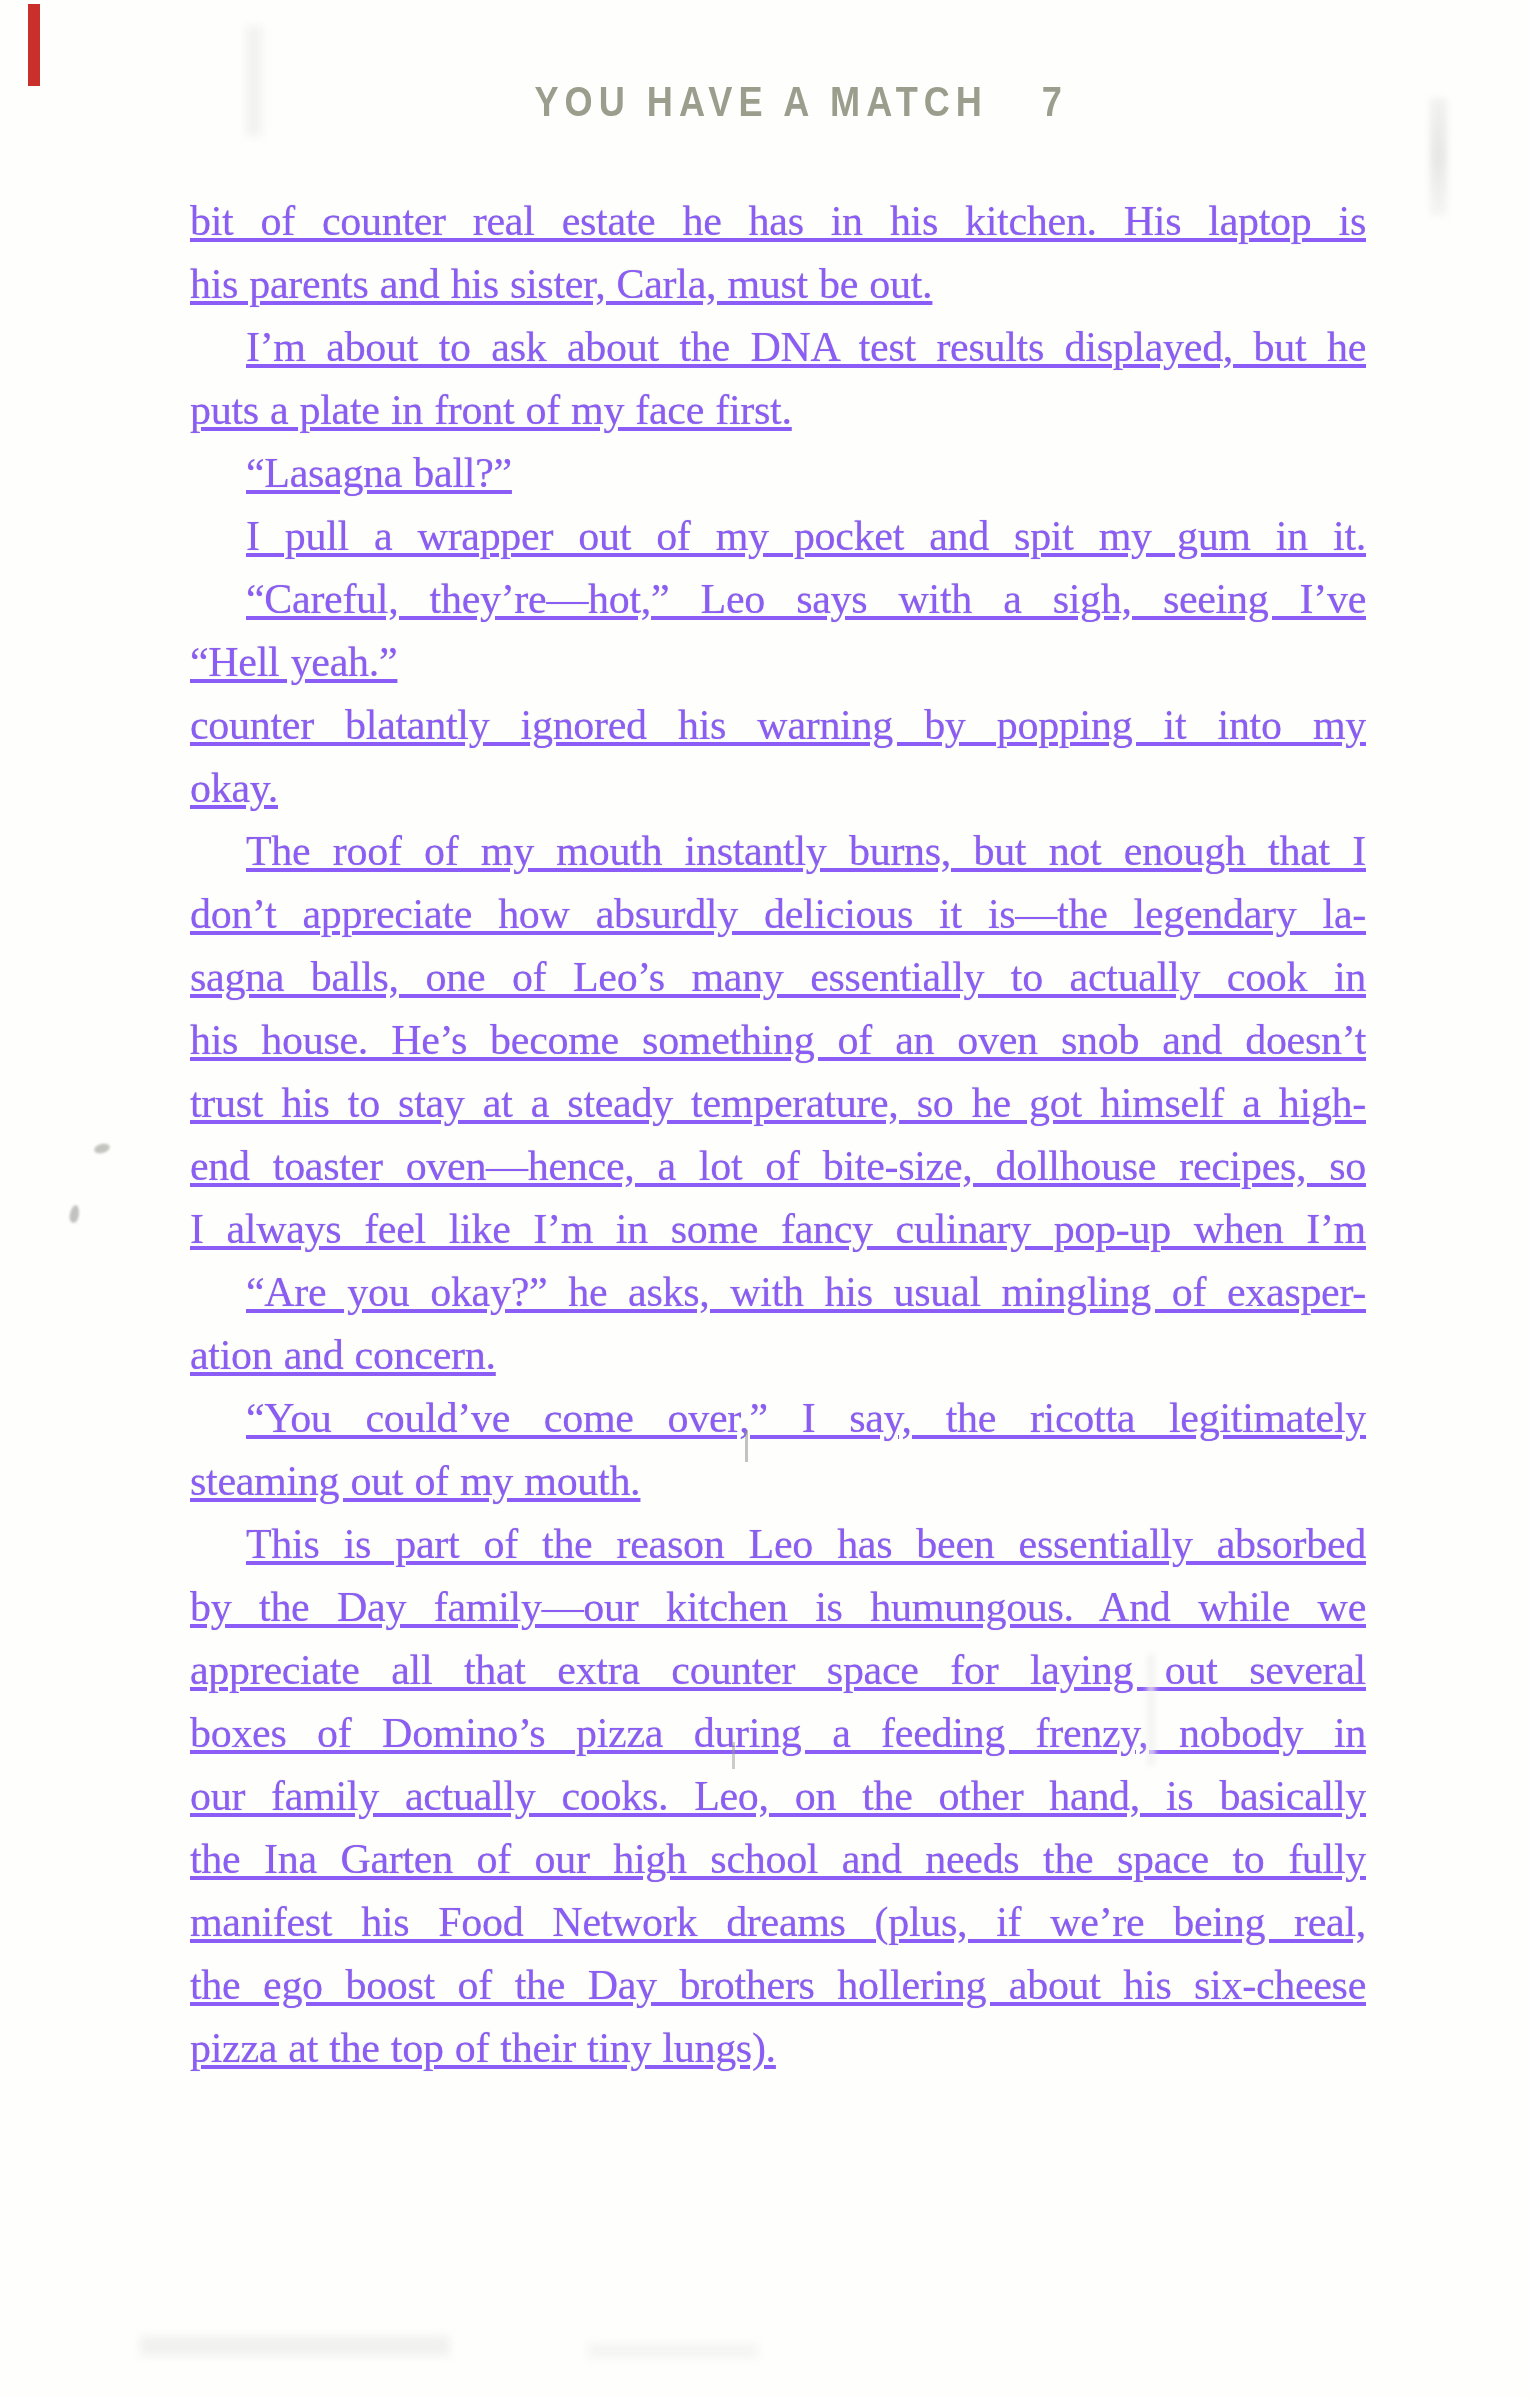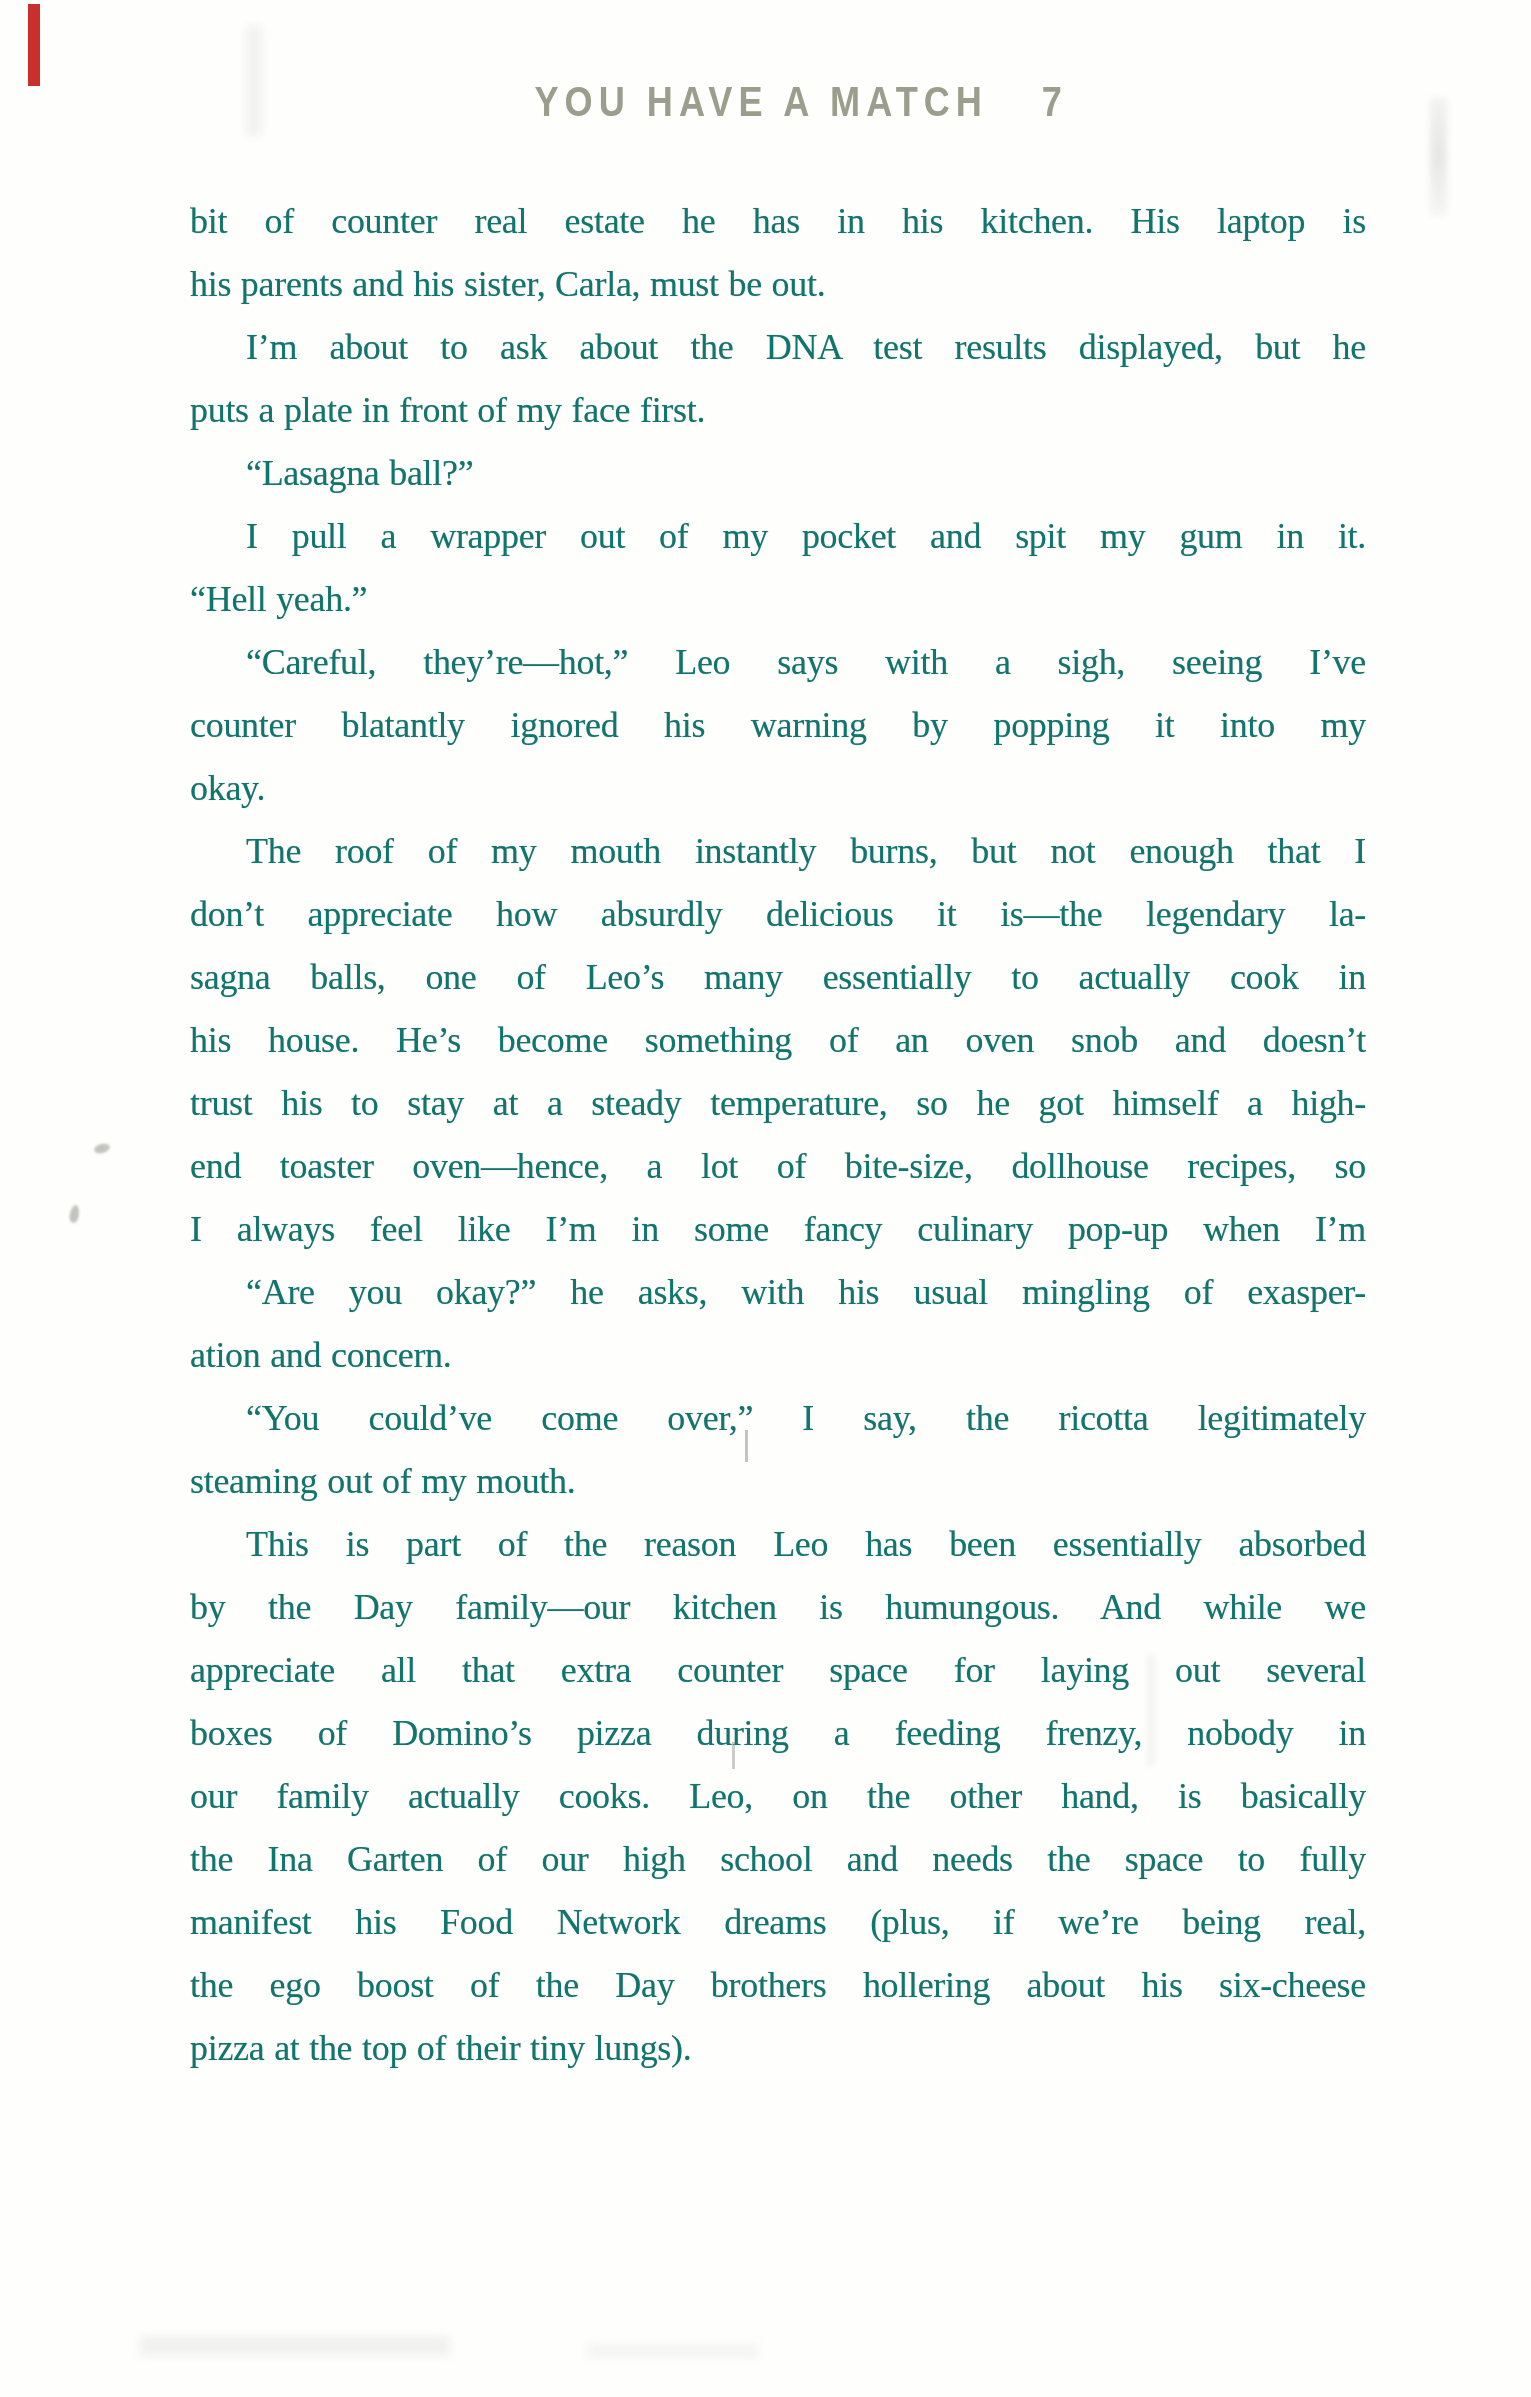--- a/index.html
+++ b/index.html
@@ -40,26 +40,27 @@
     color: #9b9e8c;
   }
   .head-title { display: inline-block; }
   .head-pagenum { display: inline-block; margin-left: 44px; }
   
   .body-text {
     position: absolute;
     left: 190px;
     top: 190px;
     width: 1176px;
-    font-size: 36px;
+    font-size: 42px;
     line-height: 63px;
     letter-spacing: -0.3px;
     word-spacing: 1px;
-    color: #0f766e;
+    color: #8b5cf6;
     text-shadow: 0 0 1px rgba(30,30,30,0.38);
+    text-decoration: underline;
   }
   .ln {
     height: 63px;
     overflow: hidden;
     text-align: justify;
     text-align-last: justify;
   }
   .ln.end {
     text-align: left;
     text-align-last: left;
@@ -93,22 +94,22 @@
     </div>
   </div>
 
   <div class="body-text">
     <div class="ln">bit of counter real estate he has in his kitchen. His laptop is</div>
     <div class="ln end">his parents and his sister, Carla, must be out.</div>
     <div class="ln ind">I’m about to ask about the DNA test results displayed, but he</div>
     <div class="ln end">puts a plate in front of my face first.</div>
     <div class="ln end ind">“Lasagna ball?”</div>
     <div class="ln ind">I pull a wrapper out of my pocket and spit my gum in it.</div>
+    <div class="ln ind">“Careful, they’re—hot,” Leo says with a sigh, seeing I’ve</div>
     <div class="ln end">“Hell yeah.”</div>
-    <div class="ln ind">“Careful, they’re—hot,” Leo says with a sigh, seeing I’ve</div>
     <div class="ln">counter blatantly ignored his warning by popping it into my</div>
     <div class="ln end">okay.</div>
     <div class="ln ind">The roof of my mouth instantly burns, but not enough that I</div>
     <div class="ln">don’t appreciate how absurdly delicious it is—the legendary la-</div>
     <div class="ln">sagna balls, one of Leo’s many essentially to actually cook in</div>
     <div class="ln">his house. He’s become something of an oven snob and doesn’t</div>
     <div class="ln">trust his to stay at a steady temperature, so he got himself a high-</div>
     <div class="ln">end toaster oven—hence, a lot of bite-size, dollhouse recipes, so</div>
     <div class="ln">I always feel like I’m in some fancy culinary pop-up when I’m</div>
     <div class="ln ind">“Are you okay?” he asks, with his usual mingling of exasper-</div>

